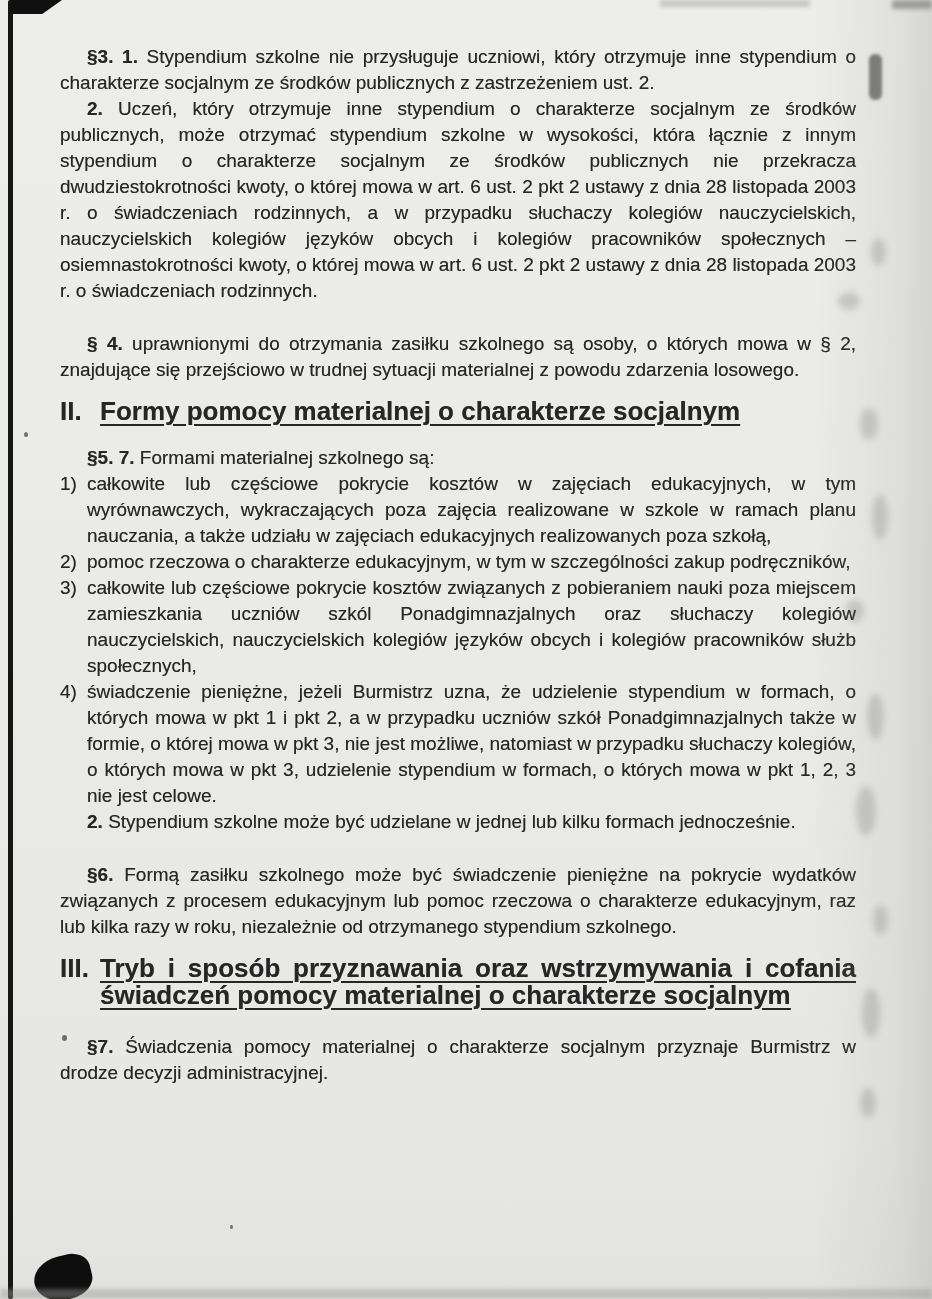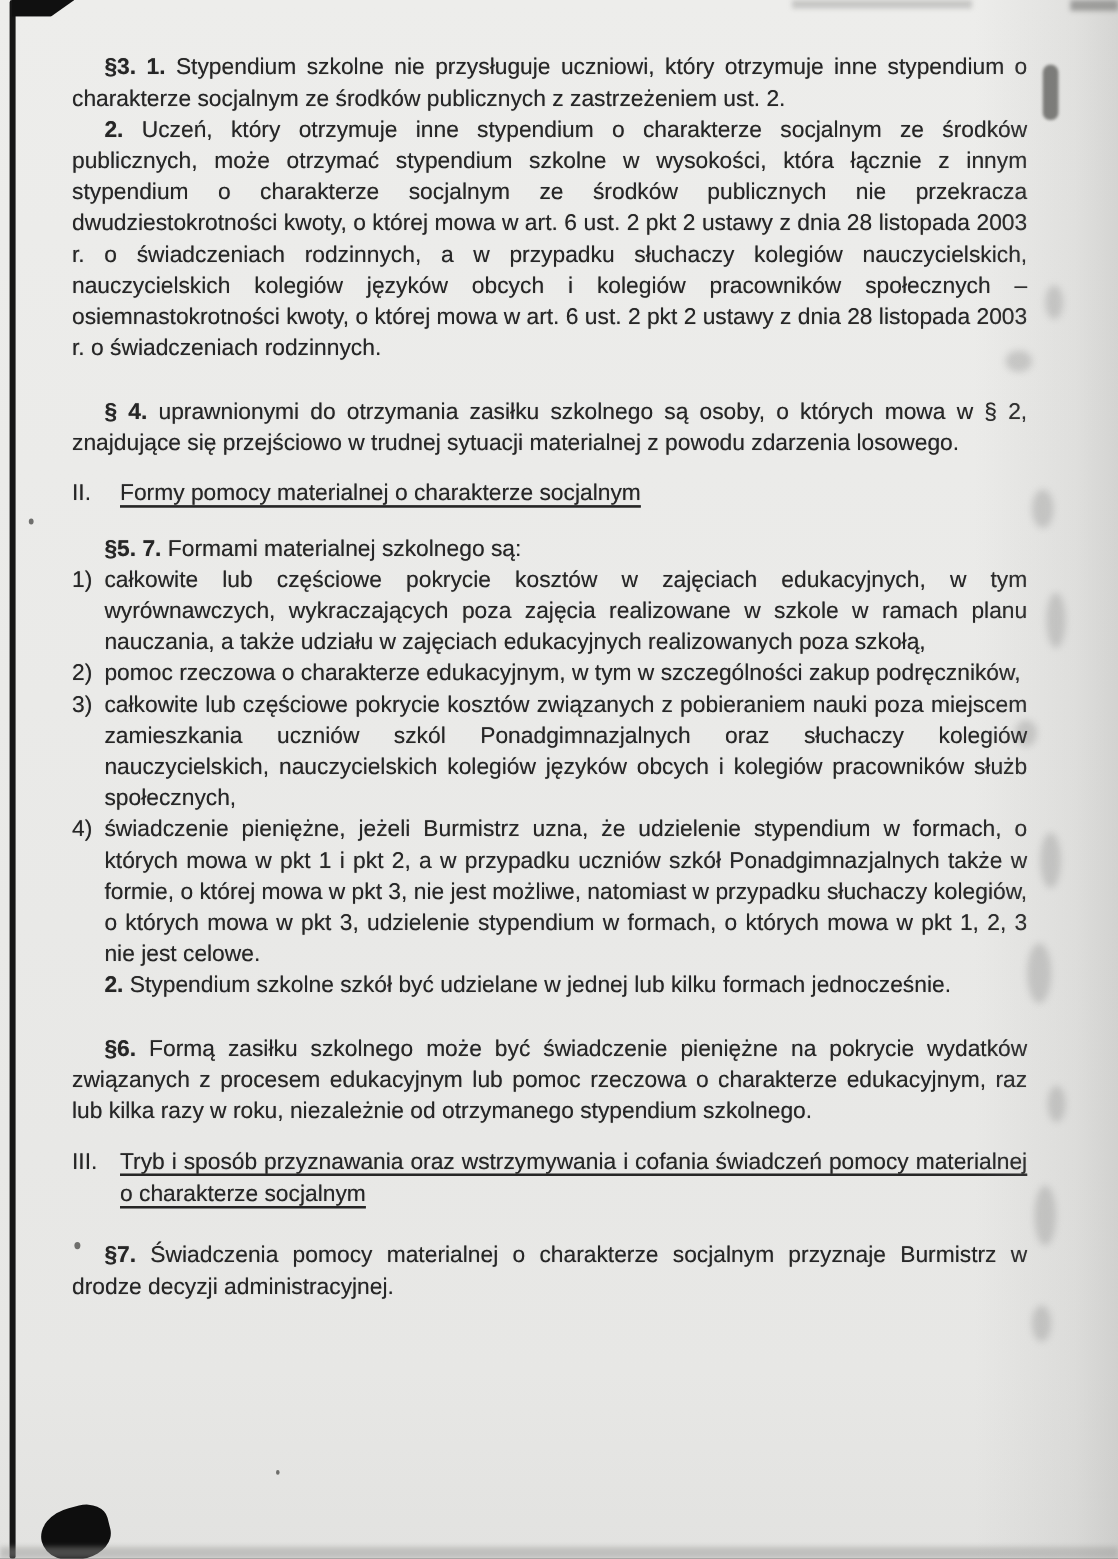--- a/index.html
+++ b/index.html
@@ -32,22 +32,22 @@
   }
   .para { margin: 0; text-indent: 27px; }
   .para .lead { font-weight: bold; }
   .gap-small   { margin-top: 27px; }
   .gap-tiny    { margin-top: 20px; }
   .gap-heading { margin-top: 29px; }
   .gap-h3      { margin-top: 28px; justify-content: space-between; }
   .gap-p7      { margin-top: 25px; }
   .heading {
     display: flex;
-    font-weight: normal;
-    font-size: 19px;
+    font-weight: bold;
+    font-size: 26px;
     line-height: 27px;
     margin-top: 15px;
   }
   .heading .hnum { width: 40px; flex: 0 0 40px; }
   .heading .htext {
     flex: 1;
     text-align: justify;
     text-decoration: underline;
     text-decoration-thickness: 2px;
     text-underline-offset: 4px;
@@ -124,21 +124,21 @@
       <div class="item">
         <span class="inum">3)</span>
         <span class="itext">całkowite lub częściowe pokrycie kosztów związanych z pobieraniem nauki poza miejscem zamieszkania uczniów szkól Ponadgimnazjalnych oraz słuchaczy kolegiów nauczycielskich, nauczycielskich kolegiów języków obcych i kolegiów pracowników służb społecznych,</span>
       </div>
       <div class="item">
         <span class="inum">4)</span>
         <span class="itext">świadczenie pieniężne, jeżeli Burmistrz uzna, że udzielenie stypendium w formach, o których mowa w pkt 1 i pkt 2, a w przypadku uczniów szkół Ponadgimnazjalnych także w formie, o której mowa w pkt 3, nie jest możliwe, natomiast w przypadku słuchaczy kolegiów, o których mowa w pkt 3, udzielenie stypendium w formach, o których mowa w pkt 1, 2, 3 nie jest celowe.</span>
       </div>
     </div>
 
-    <p class="para"><b class="lead">2.</b> <span>Stypendium szkolne szkół być udzielane w jednej lub kilku formach jednocześnie.</span></p>
+    <p class="para"><b class="lead">2.</b> <span>Stypendium szkolne może być udzielane w jednej lub kilku formach jednocześnie.</span></p>
 
     <p class="para gap-small"><b class="lead">§6.</b> <span>Formą zasiłku szkolnego może być świadczenie pieniężne na pokrycie wydatków związanych z procesem edukacyjnym lub pomoc rzeczowa o charakterze edukacyjnym, raz lub kilka razy w roku, niezależnie od otrzymanego stypendium szkolnego.</span></p>
 
     <div class="heading gap-h3">
       <span class="hnum">III.</span>
       <span class="htext">Tryb i sposób przyznawania oraz wstrzymywania i cofania świadczeń pomocy materialnej o charakterze socjalnym</span>
     </div>
 
     <p class="para gap-p7"><b class="lead">§7.</b> <span>Świadczenia pomocy materialnej o charakterze socjalnym przyznaje Burmistrz w drodze decyzji administracyjnej.</span></p>
 

